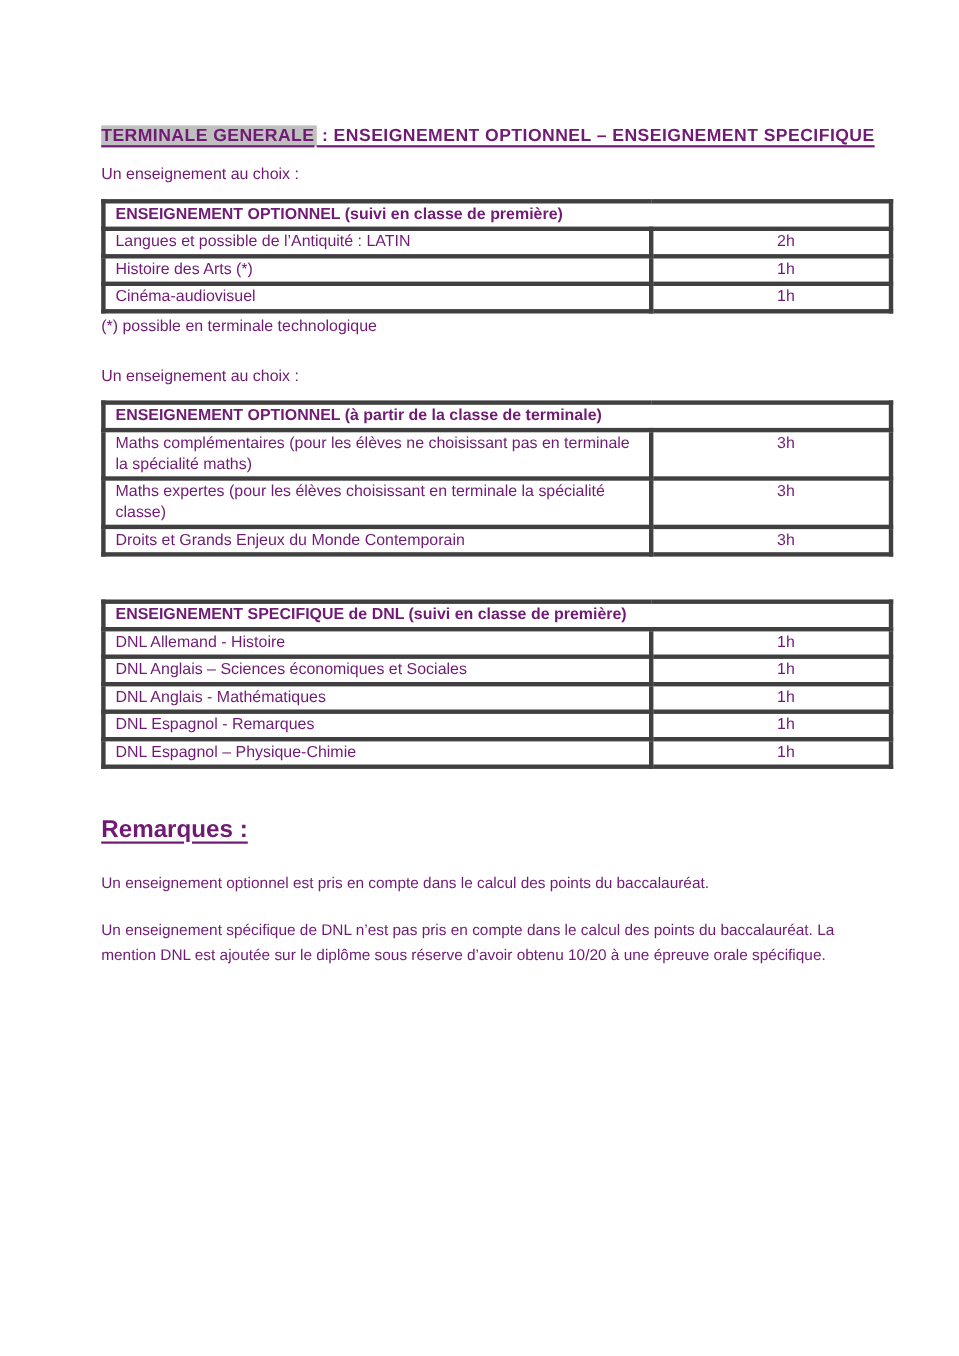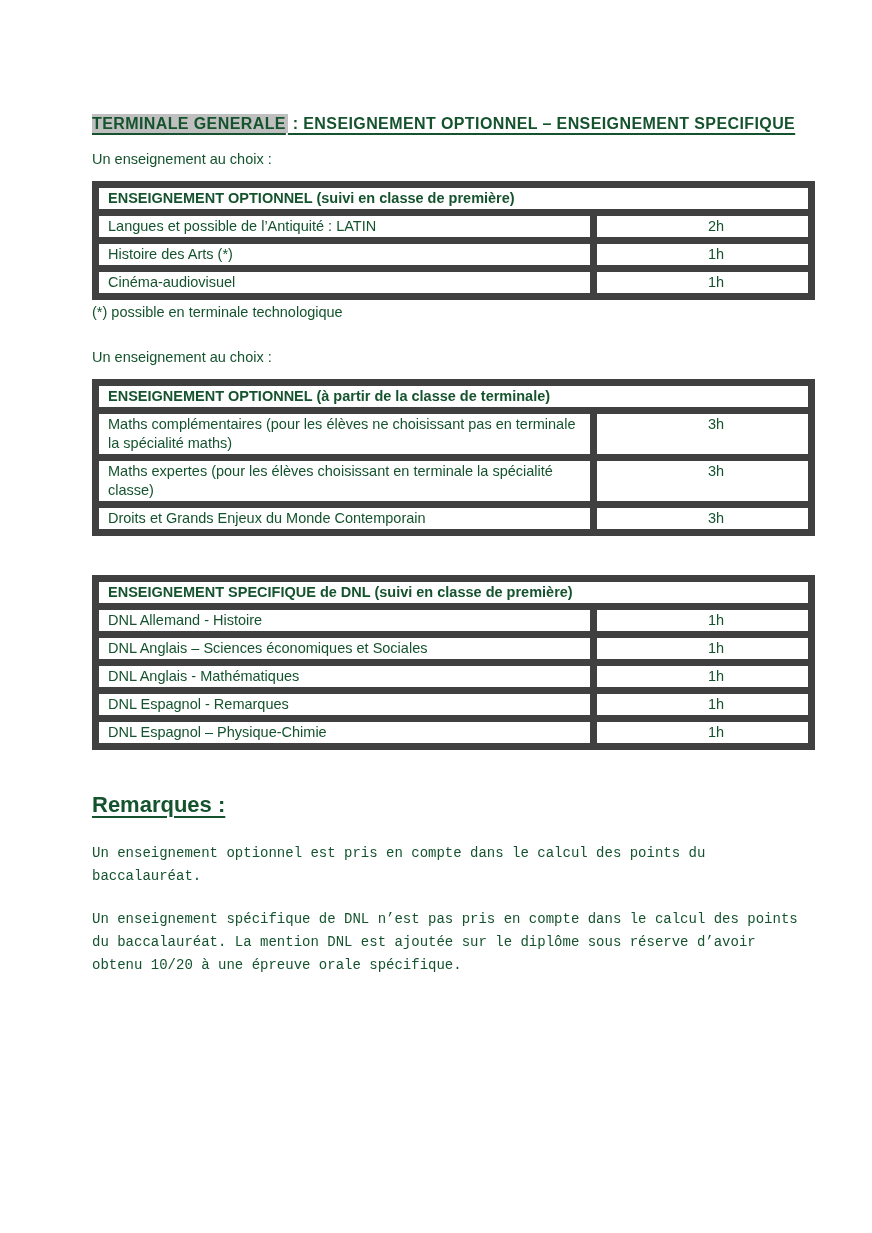--- a/index.html
+++ b/index.html
@@ -8,21 +8,21 @@
     background: #ffffff;
   }
   .page {
     position: relative;
     width: 872px;
     height: 1233px;
     background: #ffffff;
     box-sizing: border-box;
     padding: 112px 62px 0 92px;
     font-family: "Liberation Sans", sans-serif;
-    color: #14532d;
+    color: #701a75;
     overflow: hidden;
   }
   .title {
     font-size: 16px;
     font-weight: bold;
     line-height: 23px;
     letter-spacing: 0.4px;
     margin: 0 0 14px 0;
     text-decoration: underline;
     text-decoration-thickness: 2px;
@@ -43,21 +43,21 @@
   }
   table.tbl {
     border-collapse: collapse;
     width: 716px;
     table-layout: fixed;
     font-size: 14.5px;
   }
   table.tbl col.c1 { width: 498px; }
   table.tbl col.c2 { width: 218px; }
   table.tbl td {
-    border: 7px solid #404040;
+    border: 4px solid #404040;
     padding: 1px 9px;
     line-height: 19px;
     vertical-align: top;
   }
   table.tbl tr.hdr td {
     font-weight: bold;
   }
   table.tbl td.hrs {
     text-align: center;
     padding-left: 36px;
@@ -74,21 +74,20 @@
     font-weight: bold;
     margin: 42px 0 0 0;
     text-decoration: underline;
     text-decoration-thickness: 2px;
     text-underline-offset: 4px;
   }
   .remark {
     font-size: 14px;
     line-height: 23px;
     margin: 20px 0 0 0;
-    font-family: Liberation Mono, monospace;
   }
   .remark-1 { margin-top: 24px; }
 </style>
 </head>
 <body>
 
 <div class="page">
 
   <h1 class="title"><span class="hl">TERMINALE GENERALE</span><span> : ENSEIGNEMENT OPTIONNEL – ENSEIGNEMENT SPECIFIQUE</span></h1>
 

